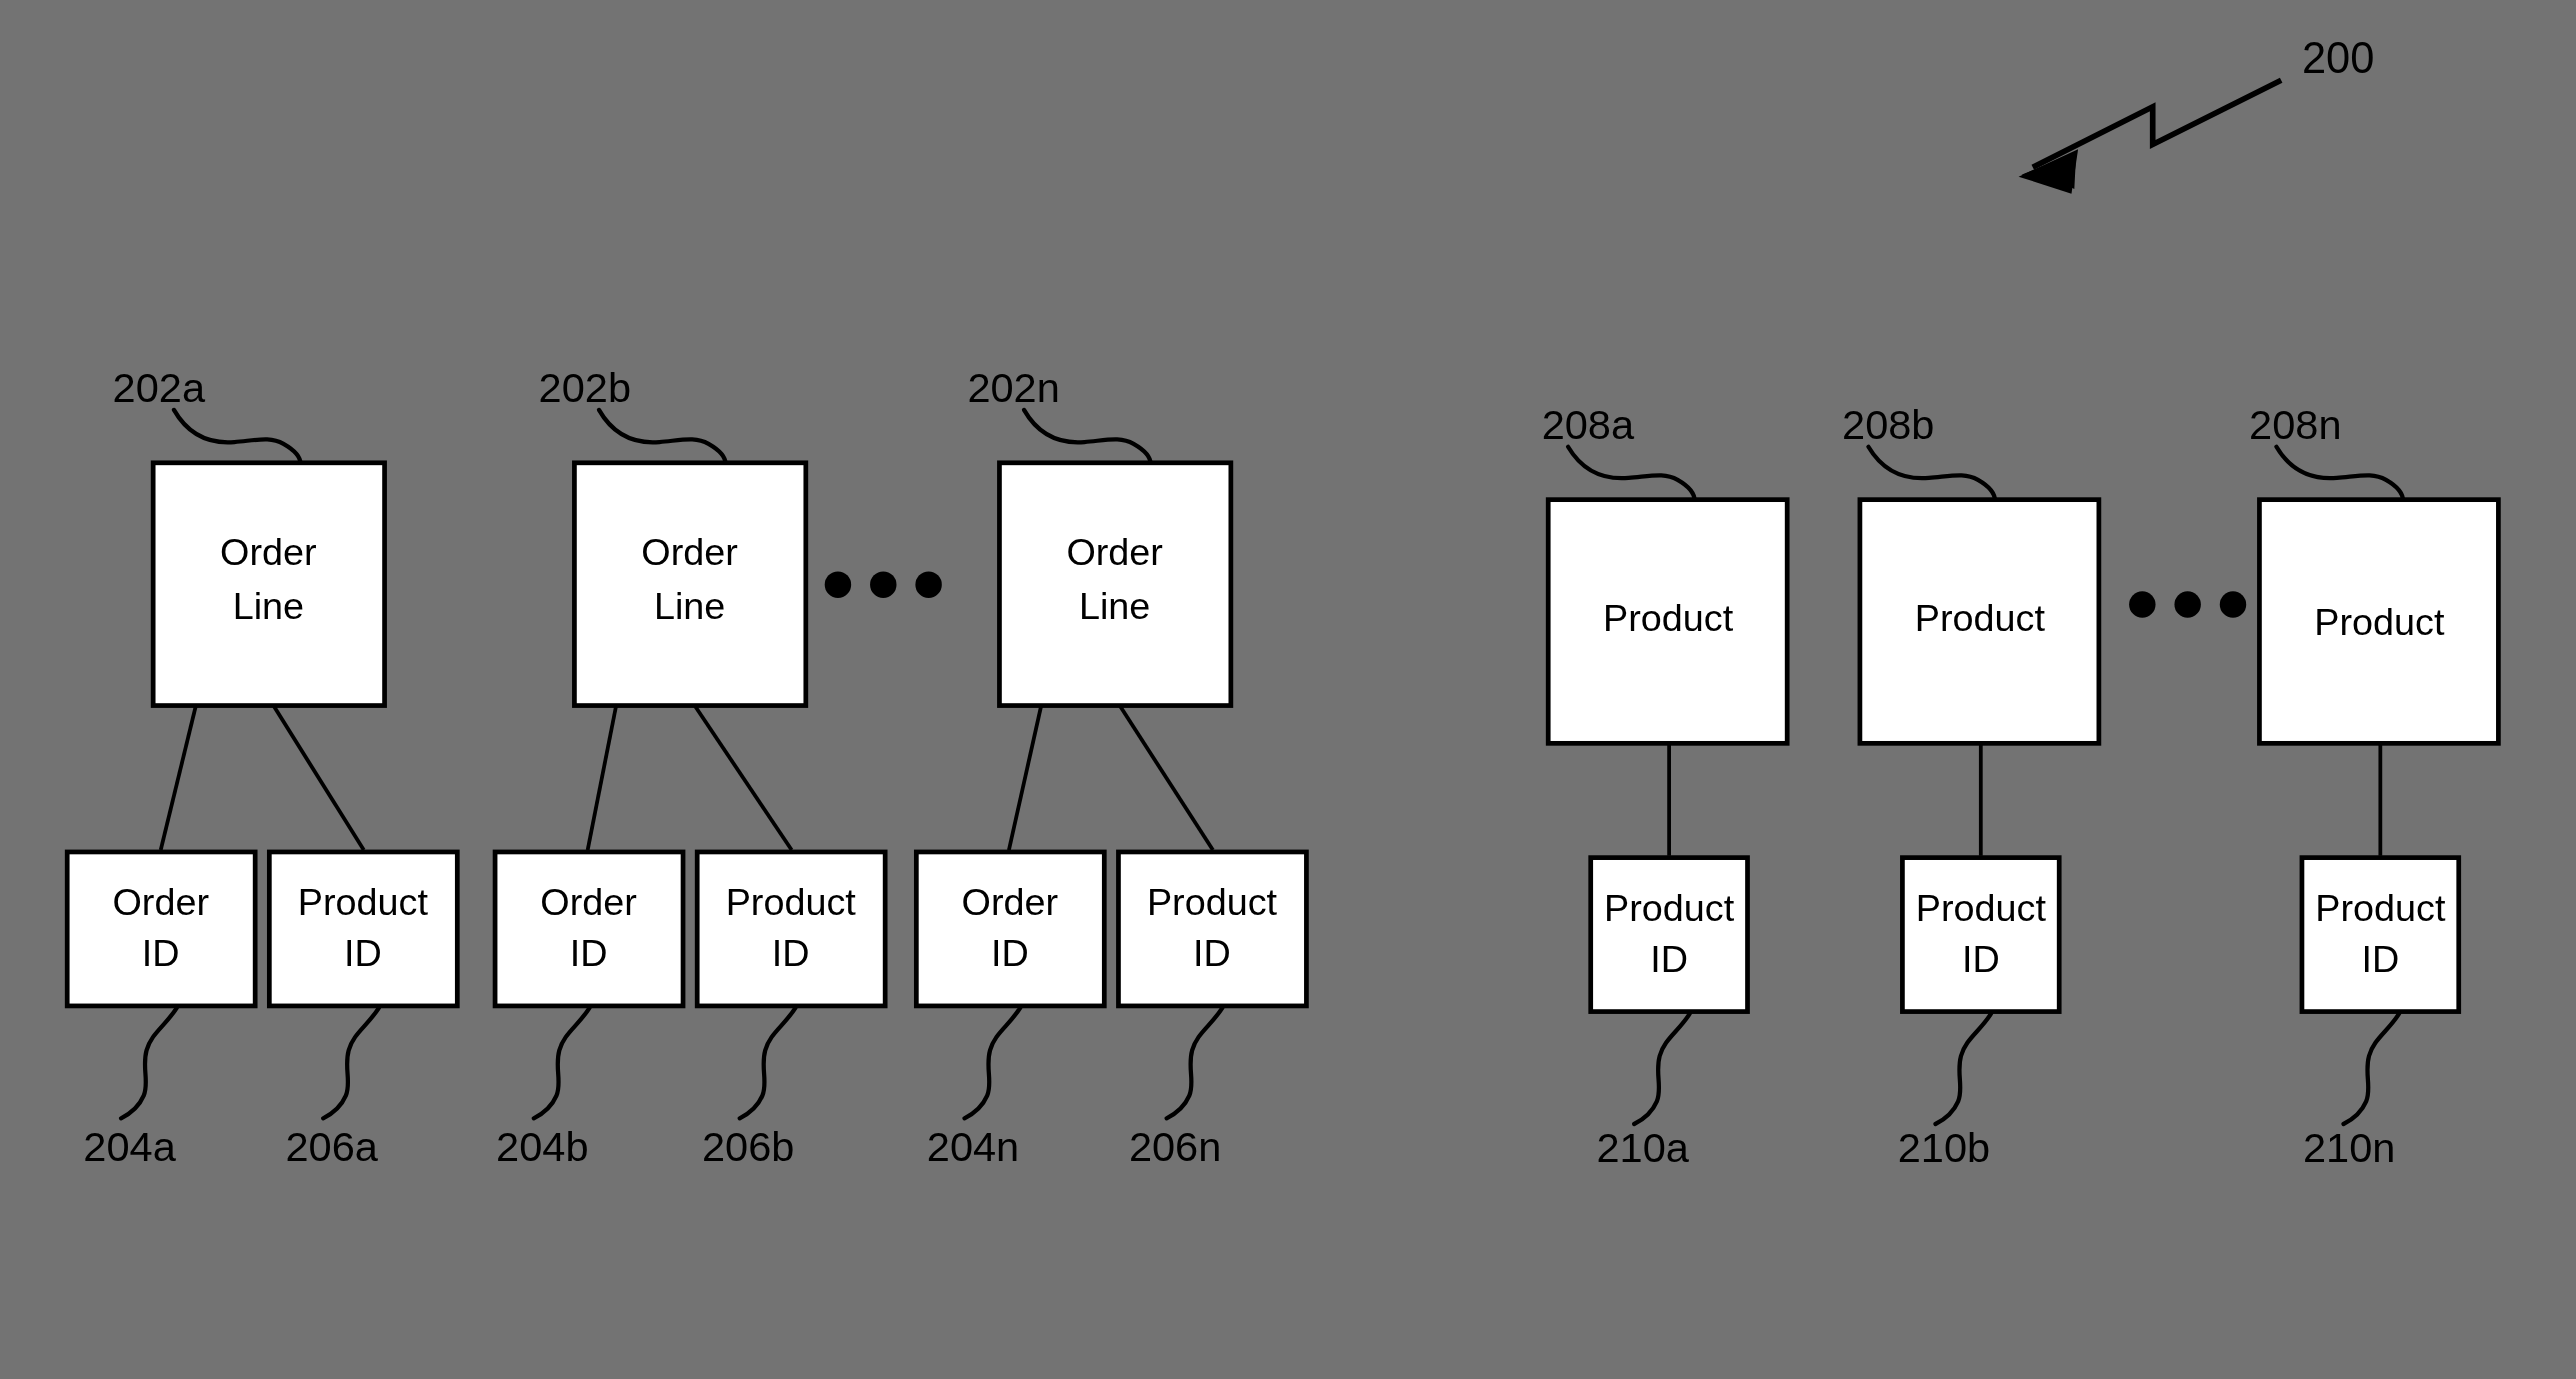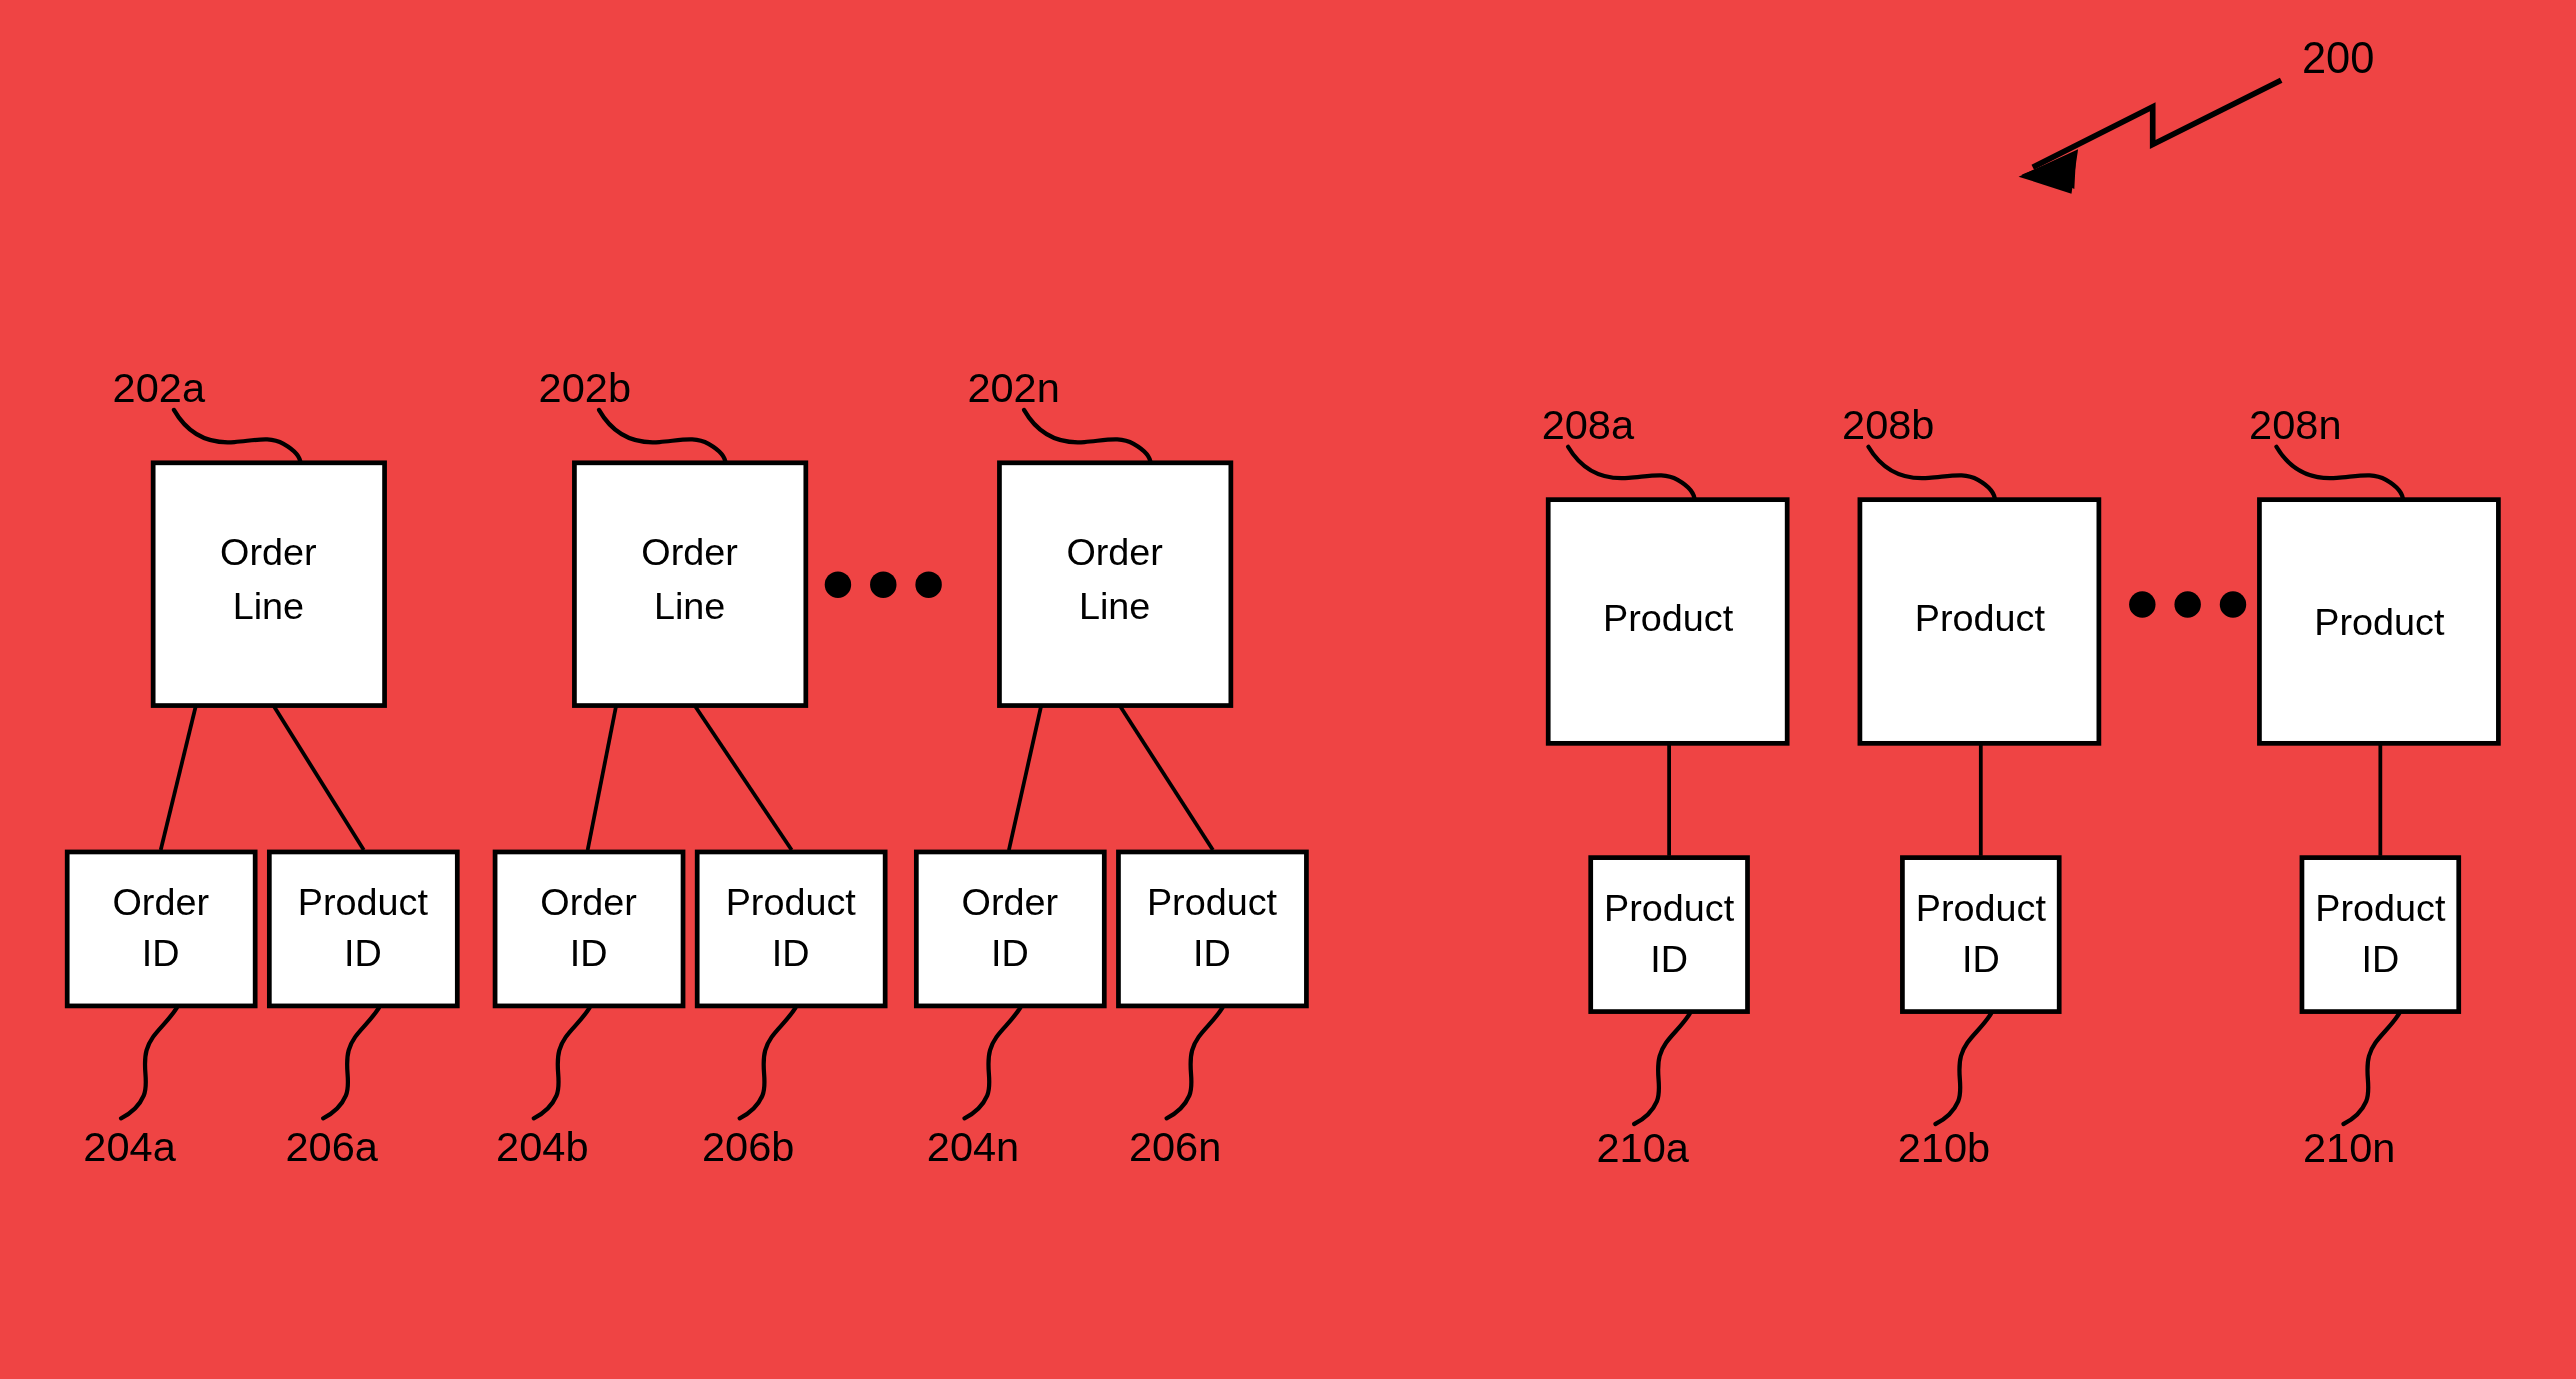--- a/index.html
+++ b/index.html
@@ -8,21 +8,21 @@
     padding: 0;
     background: #ffffff;
   }
   body {
     font-family: "Liberation Sans", sans-serif;
   }
   #figure-root {
     position: relative;
     width: 2576px;
     height: 1379px;
-    background: #ef4444;
+    background: #737373;
     overflow: hidden;
   }
   #figure-svg {
     position: absolute;
     top: 0;
     left: 0;
     width: 2576px;
     height: 1379px;
   }
   .box-rect {

